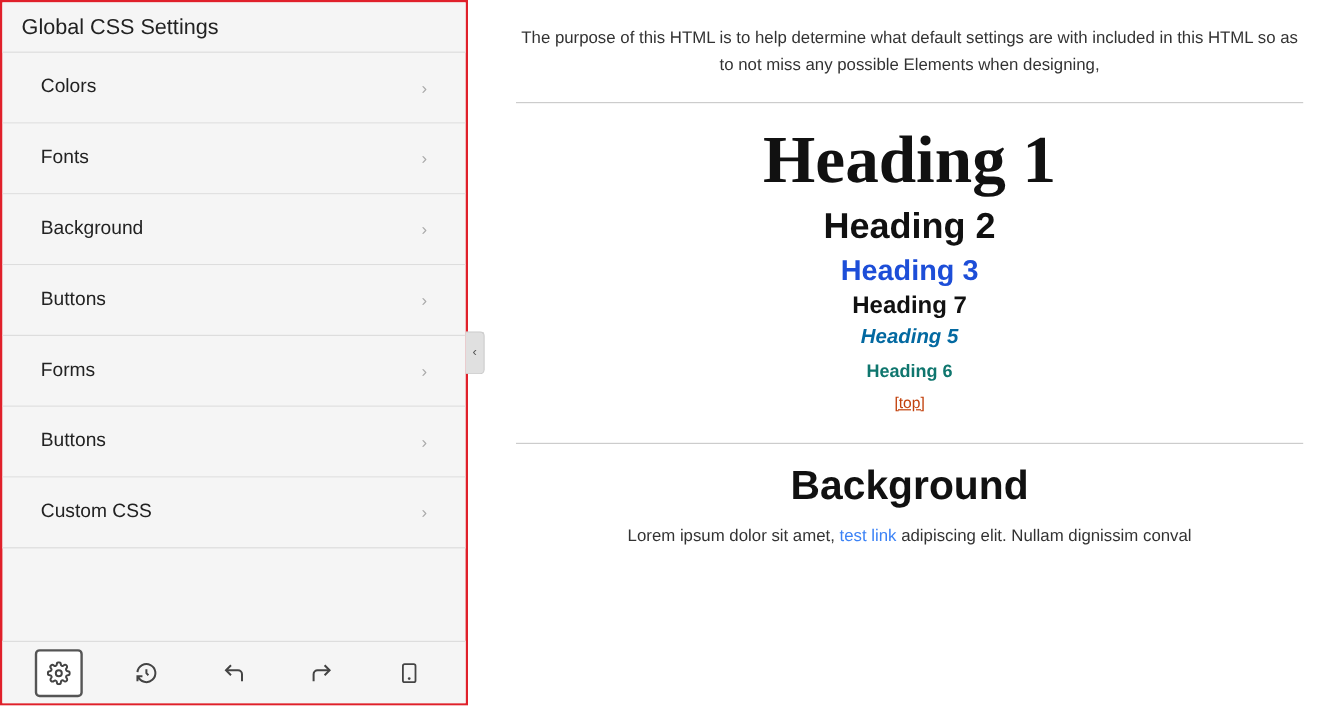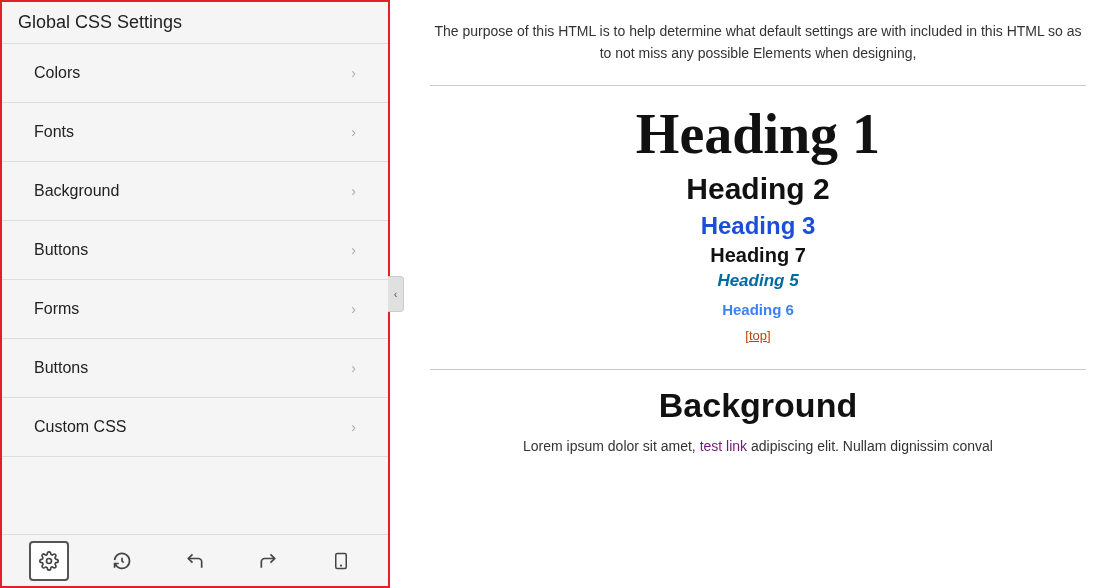--- a/index.html
+++ b/index.html
@@ -130,28 +130,28 @@
       border: none;
       border-top: 1px solid #ccc;
       margin: 10px 0 16px 0;
     }
 
     .heading1 { font-size: 56px; font-weight: 900; color: #111; margin-bottom: 6px; font-family: Liberation Serif, serif; }
     .heading2 { font-size: 30px; font-weight: 900; color: #111; margin-bottom: 6px; }
     .heading3 { font-size: 24px; font-weight: 800; color: #1d4ed8; margin-bottom: 4px; }
     .heading4 { font-size: 20px; font-weight: 700; color: #111; margin-bottom: 4px; }
     .heading5 { font-size: 17px; font-weight: 700; color: #0369a1; margin-bottom: 10px; font-style: italic; }
-    .heading6 { font-size: 15px; font-weight: 700; color: #3b82f6; margin-bottom: 4px; }
+    .heading6 { font-size: 15px; font-weight: 700; color: #0f766e; margin-bottom: 4px; }
 
     .top-link { color: #c2410c; font-size: 13px; margin: 6px 0 16px 0; display: inline-block; }
 
     .paragraph-heading { font-size: 34px; font-weight: 900; color: #111; margin-bottom: 10px; }
 
     .paragraph-text { font-size: 14px; color: #333; line-height: 1.7; }
-    .paragraph-text .test-link { color: #701a75; text-decoration: none; }
+    .paragraph-text .test-link { color: #3b82f6; text-decoration: none; }
   </style>
 </head>
 <body>
 
 <div id="sidebar">
   <div id="sidebar-header">
     <span id="sidebar-title">Global CSS Settings</span>
   </div>
 
   <div class="sidebar-menu">

